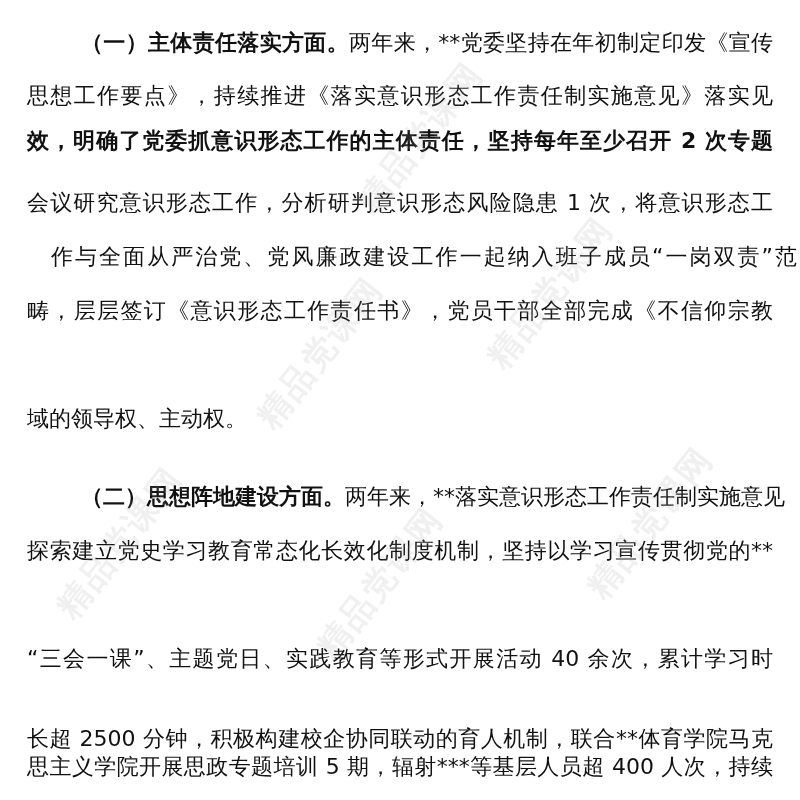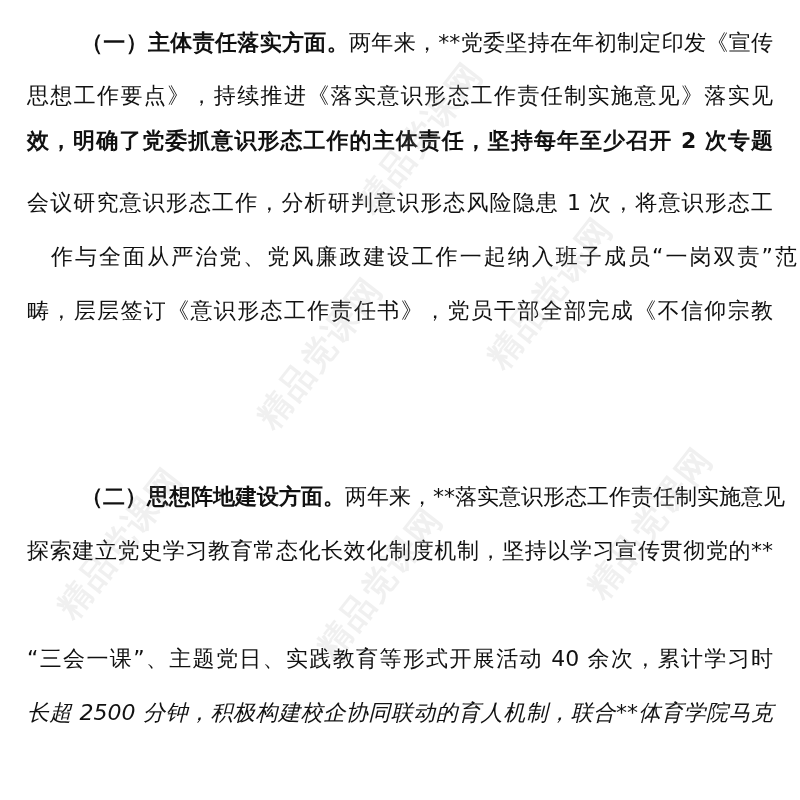--- a/index.html
+++ b/index.html
@@ -69,27 +69,29 @@
 <div class="page">
 
   <div class="line indent" style="top:28px;">
     <span class="bold">（一）主体责任落实方面。</span><span>两年来，**党委坚持在年初制定印发《宣传</span>
   </div>
   <div class="line" style="top:81px;">思想工作要点》，持续推进《落实意识形态工作责任制实施意见》落实见</div>
   <div class="line" style="top:126px;font-weight:bold;">效，明确了党委抓意识形态工作的主体责任，坚持每年至少召开 2 次专题</div>
   <div class="line" style="top:188px;">会议研究意识形态工作，分析研判意识形态风险隐患 1 次，将意识形态工</div>
   <div class="line" style="top:242px;margin-left:24px;">作与全面从严治党、党风廉政建设工作一起纳入班子成员“一岗双责”范</div>
   <div class="line" style="top:296px;">畴，层层签订《意识形态工作责任书》，党员干部全部完成《不信仰宗教</div>
+  <div class="line last" style="top:404px;">域的领导权、主动权。</div>
 
   <div class="line indent" style="top:482px;">
     <span class="bold">（二）思想阵地建设方面。</span><span>两年来，**落实意识形态工作责任制实施意见</span>
   </div>
   <div class="line" style="top:536px;">探索建立党史学习教育常态化长效化制度机制，坚持以学习宣传贯彻党的**</div>
   <div class="line" style="top:644px;">“三会一课”、主题党日、实践教育等形式开展活动 40 余次，累计学习时</div>
-  <div class="line" style="top:698px;font-style:italic;">长超 2500 分钟，积极构建校企协同联动的育人机制，联合**体育学院马克</div>
+  <div class="line" style="top:724px;">长超 2500 分钟，积极构建校企协同联动的育人机制，联合**体育学院马克</div>
+  <div class="line" style="top:752px;">思主义学院开展思政专题培训 5 期，辐射***等基层人员超 400 人次，持续</div>
 
   <div class="watermark-layer">
     <div class="watermark" style="left:330px;top:115px;">精品党课网</div>
     <div class="watermark" style="left:460px;top:270px;">精品党课网</div>
     <div class="watermark" style="left:230px;top:330px;">精品党课网</div>
     <div class="watermark" style="left:30px;top:520px;">精品党课网</div>
     <div class="watermark" style="left:560px;top:500px;">精品党课网</div>
     <div class="watermark" style="left:290px;top:560px;">精品党课网</div>
   </div>
 

